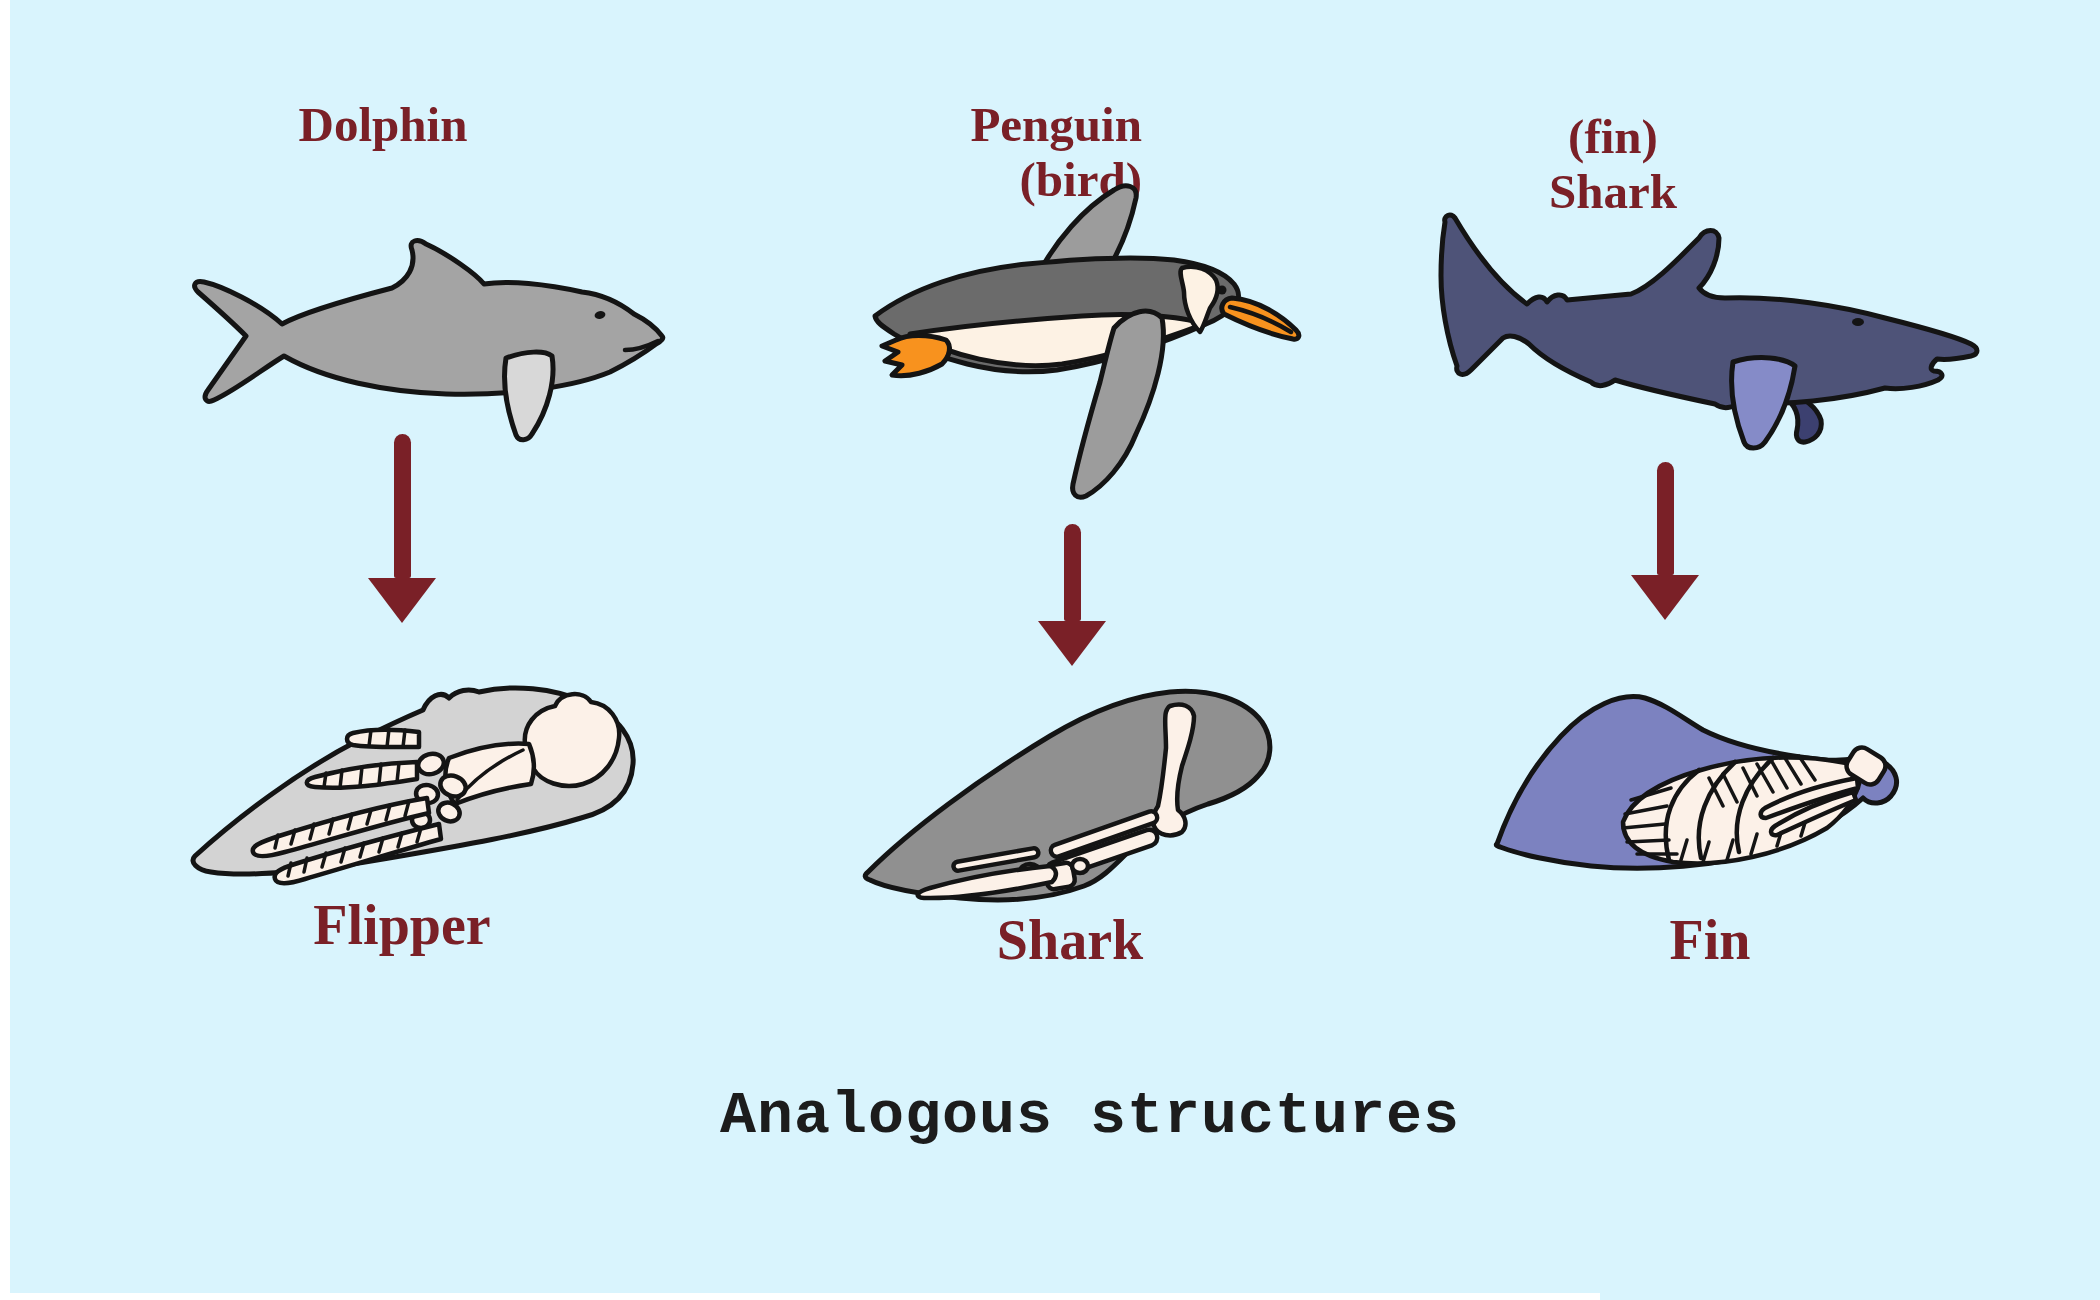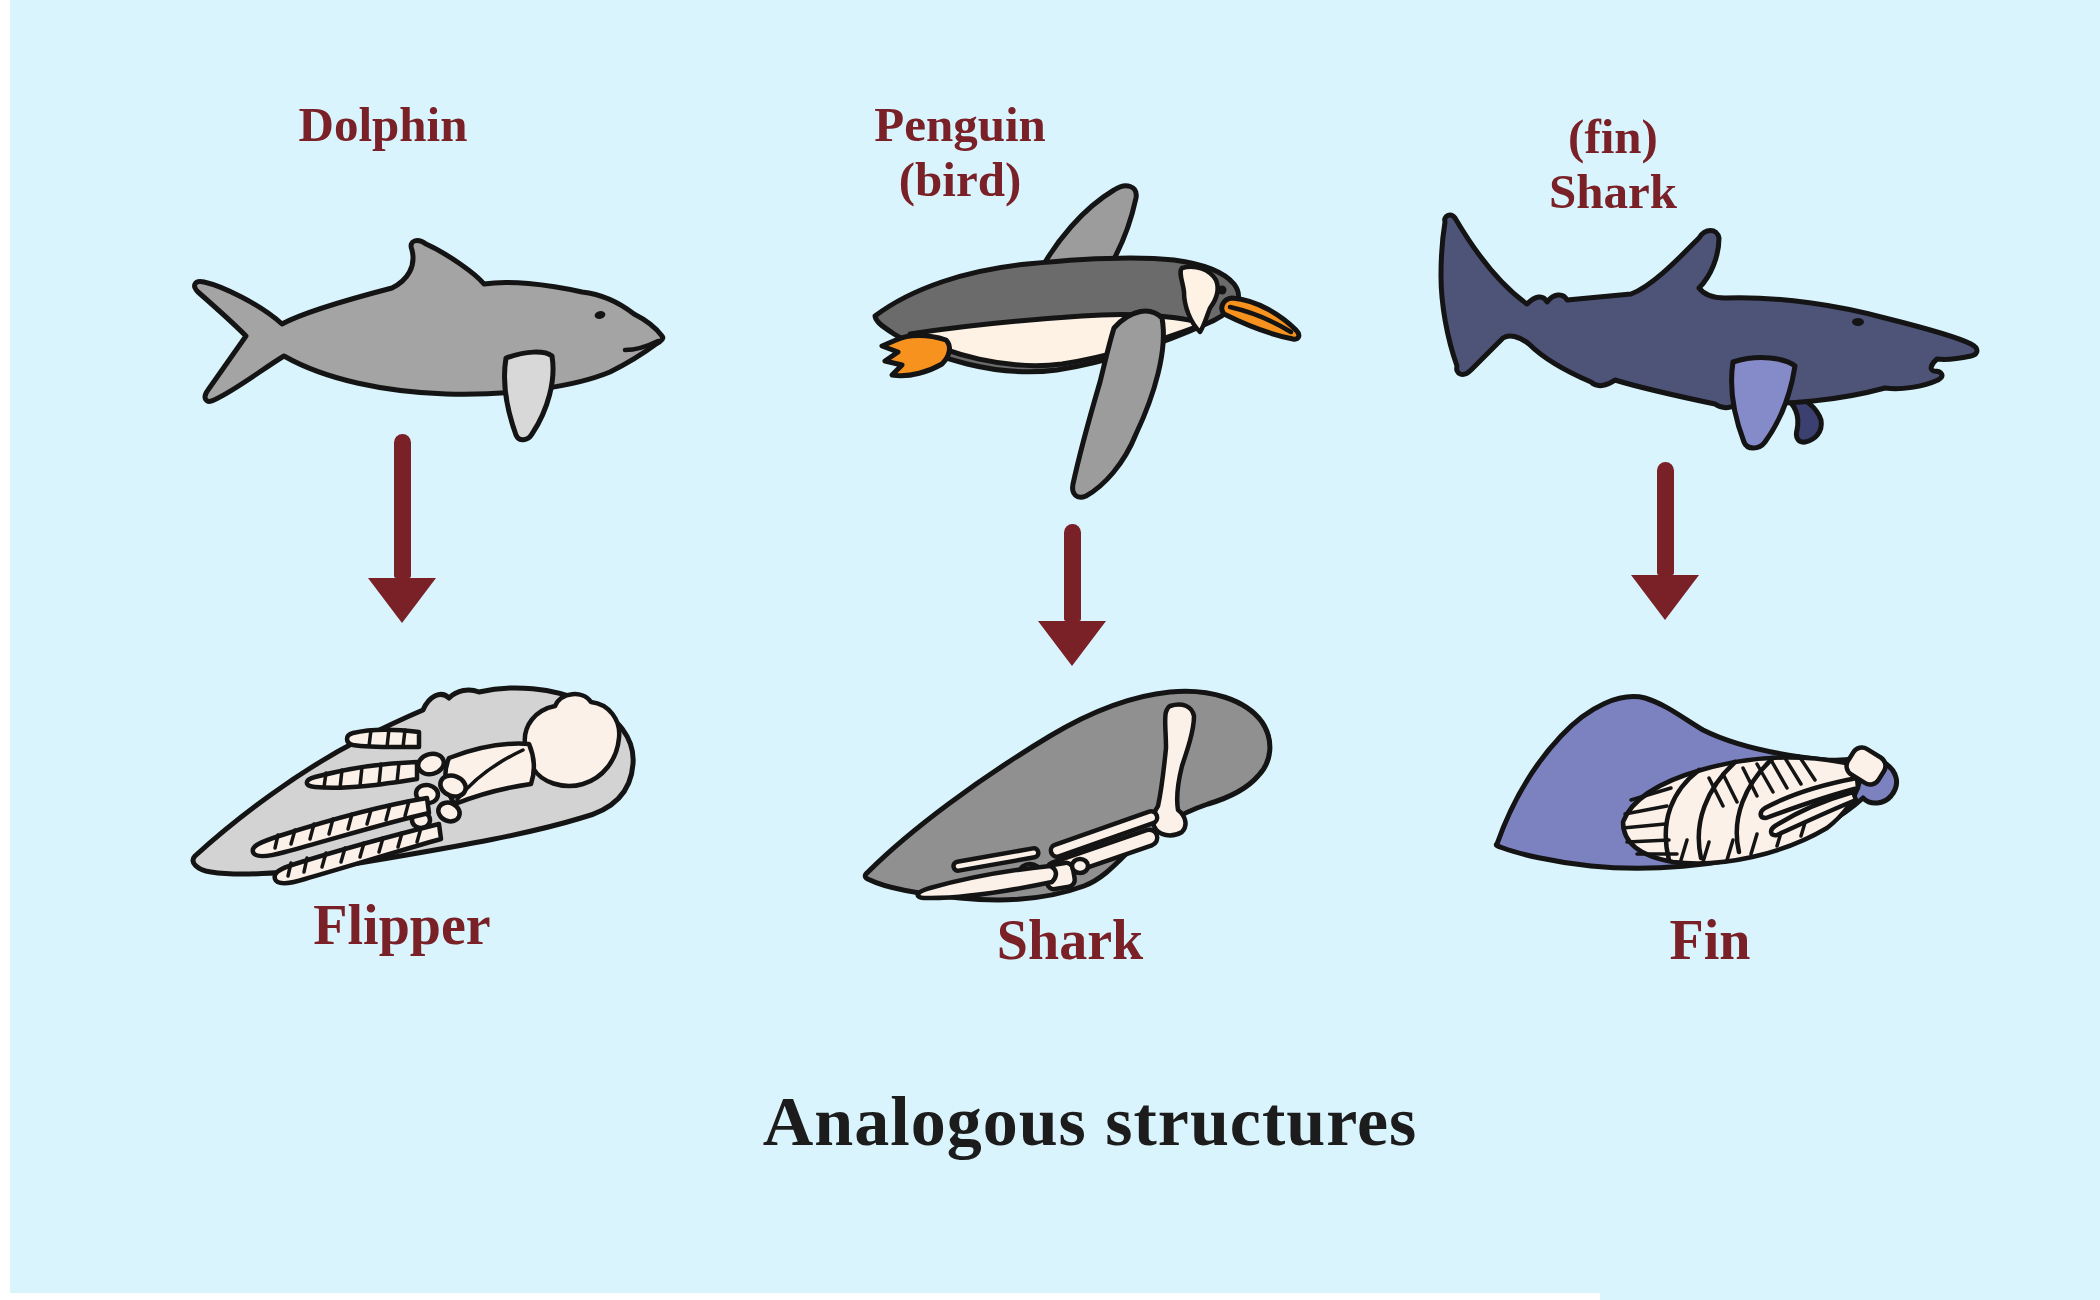--- a/index.html
+++ b/index.html
@@ -13,21 +13,21 @@
   .animal-label{
     position:absolute;width:420px;text-align:center;
     color:var(--c-label_maroon,#7a2027);font-weight:bold;font-size:49px;line-height:1.12;
   }
   .structure-label{
     position:absolute;width:420px;text-align:center;
     color:var(--c-label_maroon,#7a2027);font-weight:bold;font-size:56px;
   }
   .main-title{
     position:absolute;left:350px;top:1082px;width:1480px;text-align:center;
-    color:var(--c-title_black,#1c1c1c);font-weight:bold;font-size:70px;letter-spacing:1px;
+    color:var(--c-title_black,#1c1c1c);font-weight:bold;font-size:60px;letter-spacing:1px;font-family:Liberation Mono, monospace;
   }
   .arrow{position:absolute;width:68px;display:flex;flex-direction:column;align-items:center;}
   .arrow .shaft{width:17px;border-radius:9px 9px 2px 2px;background:var(--c-arrow_maroon,#7a2027);}
   .arrow .head{width:0;height:0;border-left:34px solid transparent;border-right:34px solid transparent;
     border-top:45px solid var(--c-arrow_maroon,#7a2027);}
   svg.art{position:absolute;overflow:visible;}
   .o5{stroke:var(--c-outline,#141414);stroke-width:5;stroke-linejoin:round;stroke-linecap:round;}
   .o4{stroke:var(--c-outline,#141414);stroke-width:4.5;stroke-linejoin:round;stroke-linecap:round;}
   .ln{fill:none;stroke:var(--c-outline,#141414);stroke-width:3.5;stroke-linecap:round;}
   .ln4{fill:none;stroke:var(--c-outline,#141414);stroke-width:4.5;stroke-linecap:round;}
@@ -49,21 +49,21 @@
 </head>
 <body>
 
 <div class="canvas">
   <div class="edge-left"></div>
   <div class="edge-bottom"></div>
 
   <div class="animal-label" style="left:173px;top:98px;">
     <div>Dolphin</div>
   </div>
-  <div class="animal-label" style="left:750px;top:98px;">
+  <div class="animal-label" style="left:722px;top:98px;text-align:right;">
     <div>Penguin</div>
     <div>(bird)</div>
   </div>
   <div class="animal-label" style="left:1403px;top:110px;">
     <div>(fin)</div>
     <div>Shark</div>
   </div>
 
   <svg class="art" style="left:186px;top:238px;" width="480" height="210" viewBox="0 0 480 210">
     <path class="f-dol o5" d="

